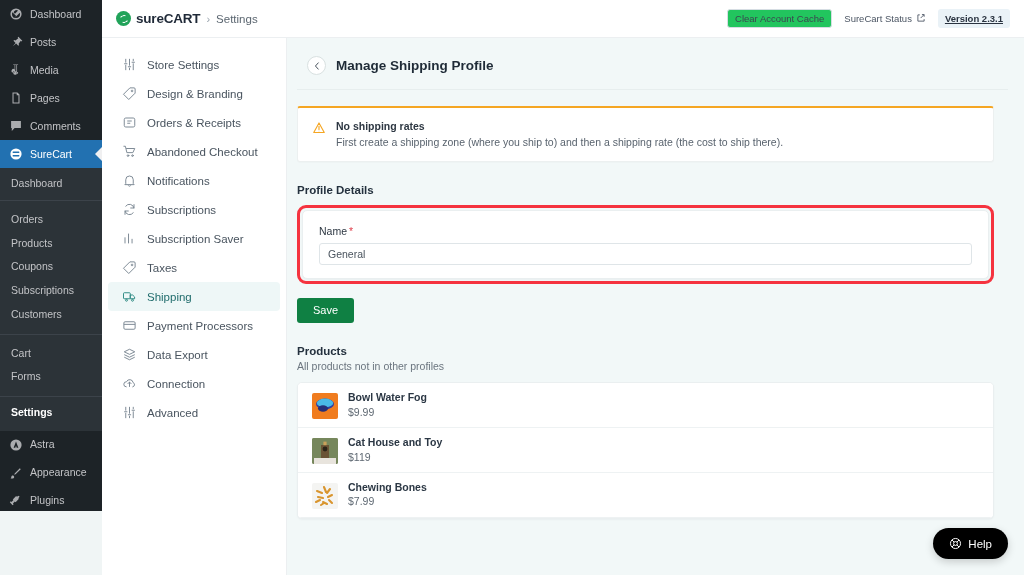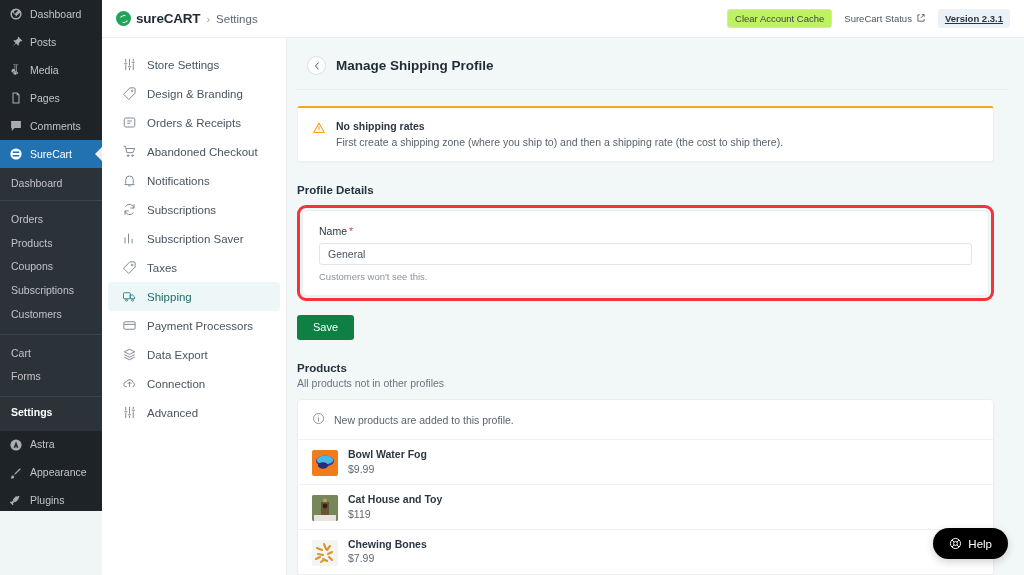--- a/index.html
+++ b/index.html
@@ -53,21 +53,21 @@
     border: 1.6px solid #fff; border-left-color: transparent; border-right-color: transparent;
     transform: rotate(-20deg);
   }
   .brand-text { font-size: 13.5px; color: #1f2937; letter-spacing: -.2px; }
   .brand-text b { font-weight: bold; }
   .brand-text i { font-style: normal; font-weight: 600; }
   .crumb-sep { color: #9aa4ae; font-size: 11px; margin: 0 6px; }
   .crumb { color: #5b6670; font-size: 11.5px; }
   .topbar-right { margin-left: auto; display: flex; align-items: center; gap: 12px; }
   .btn-ghost {
-    font-size: 9.5px; color: #3c4450; border: 1px solid #d6dde3; background: #bef264;
+    font-size: 9.5px; color: #3c4450; border: 1px solid #d6dde3; background: #22c55e;
     border-radius: 3px; padding: 4px 7px; line-height: 1; white-space: nowrap;
   }
   .link-status {
     font-size: 9.5px; color: #4b5563; display: flex; align-items: center; gap: 4px;
     white-space: nowrap;
   }
   .badge-version {
     font-size: 9.5px; font-weight: bold; color: #2a3340; background: #eaf2f7;
     padding: 4px 7px; border-radius: 3px; white-space: nowrap; text-decoration: underline;
   }
@@ -495,42 +495,31 @@
           
           <div class="section-title">Profile Details</div>
 
           <div class="highlight-box">
             <div class="card">
               <div class="field-wrap">
                 <div class="field-label">
                   <span>Name</span><span class="req">*</span>
                 </div>
                 <div class="field-input" placeholder="General">General</div>
-                <div class="field-help">Customers won't see this.</div>
               </div>
             </div>
           </div>
 
           <div class="btn-save">Save</div>
 
           
           <div class="section-title">Products</div>
           <div class="section-sub">All products not in other profiles</div>
 
           <div class="card products-card">
-            <div class="prod-notice">
-              <span class="iic">
-                <svg viewBox="0 0 16 16" width="13" height="13" fill="none" stroke="#8c969f" stroke-width="1.2">
-                    <circle cx="8" cy="8" r="6.2"></circle>
-                    <path d="M8 7.2v4" stroke-linecap="round"></path>
-                    <circle cx="8" cy="4.9" r=".6" fill="#8c969f" stroke="none"></circle>
-                  </svg>
-              </span>
-              <span>New products are added to this profile.</span>
-            </div>
 
             <div class="prod-row">
               <div class="prod-thumb" style="background:#f07c1e;">
                 <svg viewBox="0 0 26 26" width="26" height="26">
                     <ellipse cx="13" cy="11" rx="9" ry="5.4" fill="#2f3ea0"></ellipse>
                     <ellipse cx="13" cy="10" rx="8.2" ry="4.4" fill="#49b9e6"></ellipse>
                     <ellipse cx="11" cy="15.5" rx="5" ry="3.3" fill="#252f78"></ellipse>
                   </svg>
               </div>
               <div>

